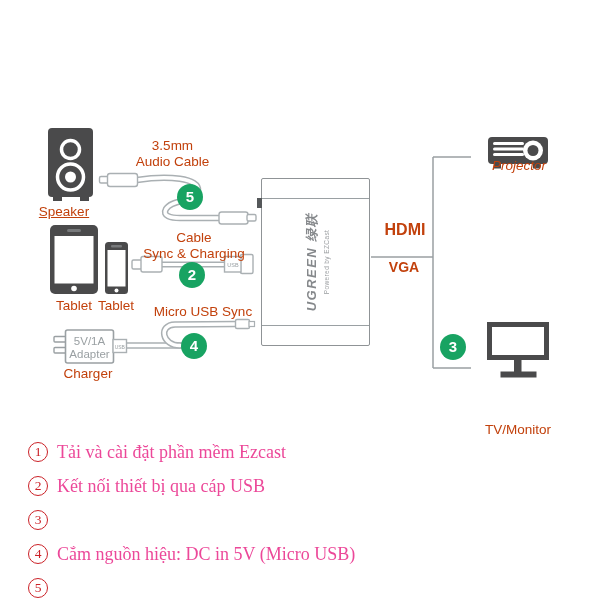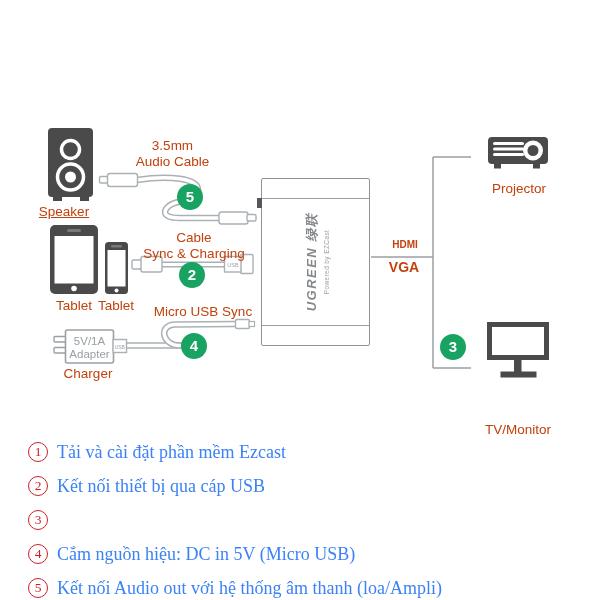--- a/index.html
+++ b/index.html
@@ -42,21 +42,21 @@
   
   .steps { position:absolute; left:28px; top:435px; width:564px; }
   .step-row { display:flex; align-items:center; height:34px; }
   .step-num {
     flex:0 0 auto; width:20px; height:20px; border:1.6px solid #cb2127; border-radius:50%;
     color:#cb2127; font-family:"Liberation Serif","DejaVu Serif",serif;
     font-size:13.5px; line-height:17px; text-align:center; margin-right:9px;
   }
   .step-text {
     font-family:"Liberation Serif","DejaVu Serif",serif;
-    font-size:18px; color:#3b82f6; white-space:nowrap;
+    font-size:18px; color:#ec4899; white-space:nowrap;
   }
   text.svgtxt { font-family:"Liberation Sans","DejaVu Sans",sans-serif; fill:#9aa0a3; }
 </style>
 </head>
 <body>
 
 <div class="canvas">
 
   <svg class="lineart" width="600" height="600" viewBox="0 0 600 600">
 
@@ -164,24 +164,24 @@
     <div>Sync &amp; Charging</div>
   </div>
 
   <div class="lbl" style="left:136px; top:304px; width:134px;">Micro USB Sync</div>
 
   <div class="lbl" style="left:44px; top:298px; width:60px;">Tablet</div>
   <div class="lbl" style="left:86px; top:298px; width:60px;">Tablet</div>
 
   <div class="lbl" style="left:54px; top:366px; width:68px;">Charger</div>
 
-  <div class="lbl lbl-strong" style="left:379px; top:237px; width:52px; font-size:10px;">HDMI</div>
+  <div class="lbl lbl-strong" style="left:379px; top:222px; width:52px; font-size:16px;">HDMI</div>
   <div class="lbl lbl-strong" style="left:379px; top:259px; width:50px; font-size:14px;">VGA</div>
 
-  <div class="lbl" style="left:482px; top:181px; width:74px;">Projector</div>
+  <div class="lbl" style="left:482px; top:158px; width:74px;font-style:italic;">Projector</div>
   <div class="lbl" style="left:476px; top:382px; width:84px;margin-top:40px;">TV/Monitor</div>
 
   <div class="badge" style="left:177px; top:184px;">5</div>
   <div class="badge" style="left:179px; top:262px;">2</div>
   <div class="badge" style="left:181px; top:333px;">4</div>
   <div class="badge" style="left:440px; top:334px;">3</div>
 
   <div class="steps">
     <div class="step-row">
       <span class="step-num">1</span>
@@ -193,17 +193,16 @@
     </div>
     <div class="step-row">
       <span class="step-num">3</span>
     </div>
     <div class="step-row">
       <span class="step-num">4</span>
       <span class="step-text">Cắm nguồn hiệu: DC in 5V (Micro USB)</span>
     </div>
     <div class="step-row">
       <span class="step-num">5</span>
-      <span class="step-text">Kết nối Audio out với hệ thống âm thanh (loa/Ampli)</span>
     </div>
   </div>
 
 </div>
 
 </body></html>

